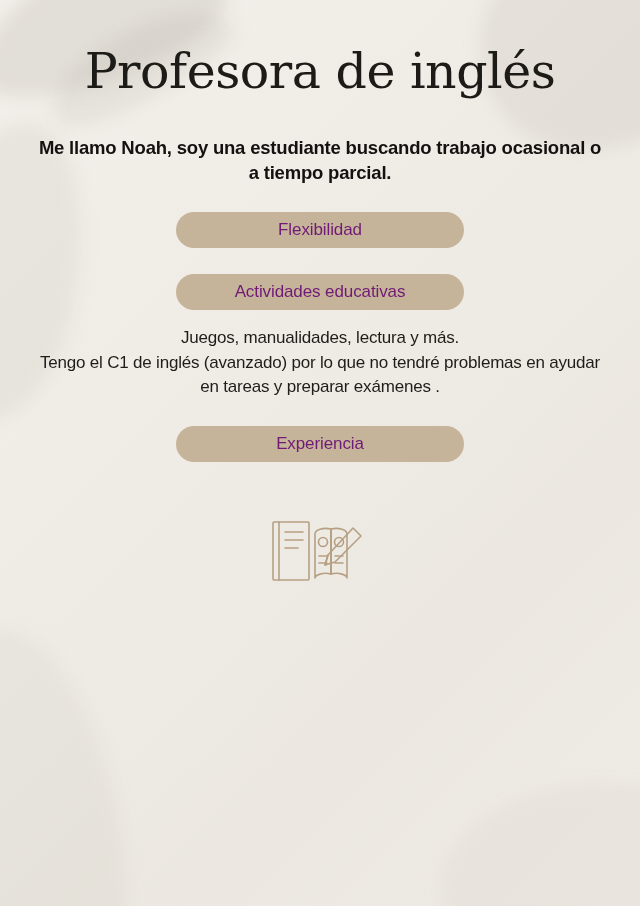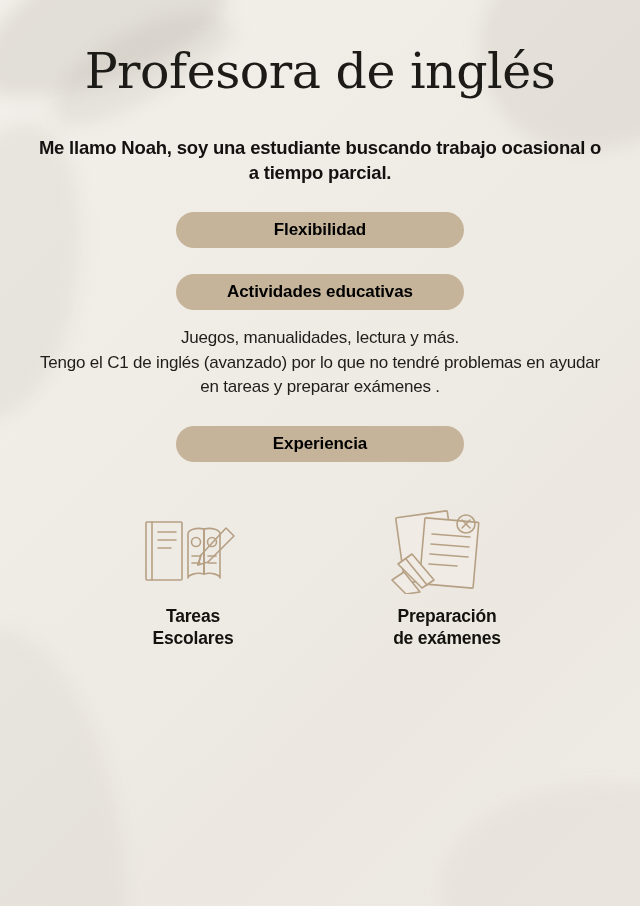--- a/index.html
+++ b/index.html
@@ -93,23 +93,23 @@
   .paragraph {
     font-size: 17.5px;
     color: #1f1d1a;
     line-height: 1.47;
     margin: 18px 6px 0 6px;
     letter-spacing: -0.2px;
   }
   .badge {
     display: inline-block;
     background: #c6b49a;
-    color: #000000;
+    color: #701a75;
     font-size: 17px;
-    font-weight: bold;
+    font-weight: normal;
     padding: 8px 34px;
     border-radius: 20px;
     margin: 26px auto 0 auto;
     min-width: 220px;
     letter-spacing: -0.1px;
   }
   .section-body {
     font-size: 17px;
     color: #1f1d1a;
     line-height: 1.45;
@@ -192,40 +192,18 @@
             <circle cx="58" cy="32" r="4.5"></circle>
             <circle cx="74" cy="32" r="4.5"></circle>
             <line x1="54" y1="46" x2="62" y2="46"></line>
             <line x1="54" y1="53" x2="62" y2="53"></line>
             <line x1="70" y1="46" x2="78" y2="46"></line>
             <line x1="70" y1="53" x2="78" y2="53"></line>
             <path d="M88 18 L96 26 L70 52 L60 55 L63 45 Z"></path>
             <line x1="60" y1="55" x2="63" y2="45"></line>
           </svg>
         </div>
-        <div class="icon-caption">Tareas
-Escolares</div>
       </div>
 
-      <div class="icon-block">
-        <div class="icon-art">
-          <svg width="130" height="88" viewBox="0 0 130 88" fill="none" stroke="#b6a084" stroke-width="1.6" stroke-linecap="round" stroke-linejoin="round">
-            <rect x="18" y="8" width="52" height="66" rx="1" transform="rotate(-8 44 41)" fill="#f0ece5"></rect>
-            <rect x="40" y="14" width="54" height="66" rx="1" transform="rotate(5 67 47)" fill="#f0ece5"></rect>
-            <line x1="50" y1="28" x2="88" y2="31"></line>
-            <line x1="49" y1="38" x2="87" y2="41"></line>
-            <line x1="48" y1="48" x2="86" y2="51"></line>
-            <line x1="47" y1="58" x2="75" y2="60"></line>
-            <circle cx="84" cy="18" r="9"></circle>
-            <line x1="80" y1="14" x2="88" y2="22"></line>
-            <line x1="88" y1="14" x2="80" y2="22"></line>
-            <path d="M16 58 L30 48 L52 74 L40 82 Z" fill="#f0ece5"></path>
-            <line x1="24" y1="53" x2="45" y2="79"></line>
-            <path d="M10 74 L22 66 L38 86 L24 88 Z" fill="#f0ece5"></path>
-          </svg>
-        </div>
-        <div class="icon-caption">Preparación
-de exámenes</div>
-      </div>
 
     </div>
   </div>
 </div>
 
 </body></html>

